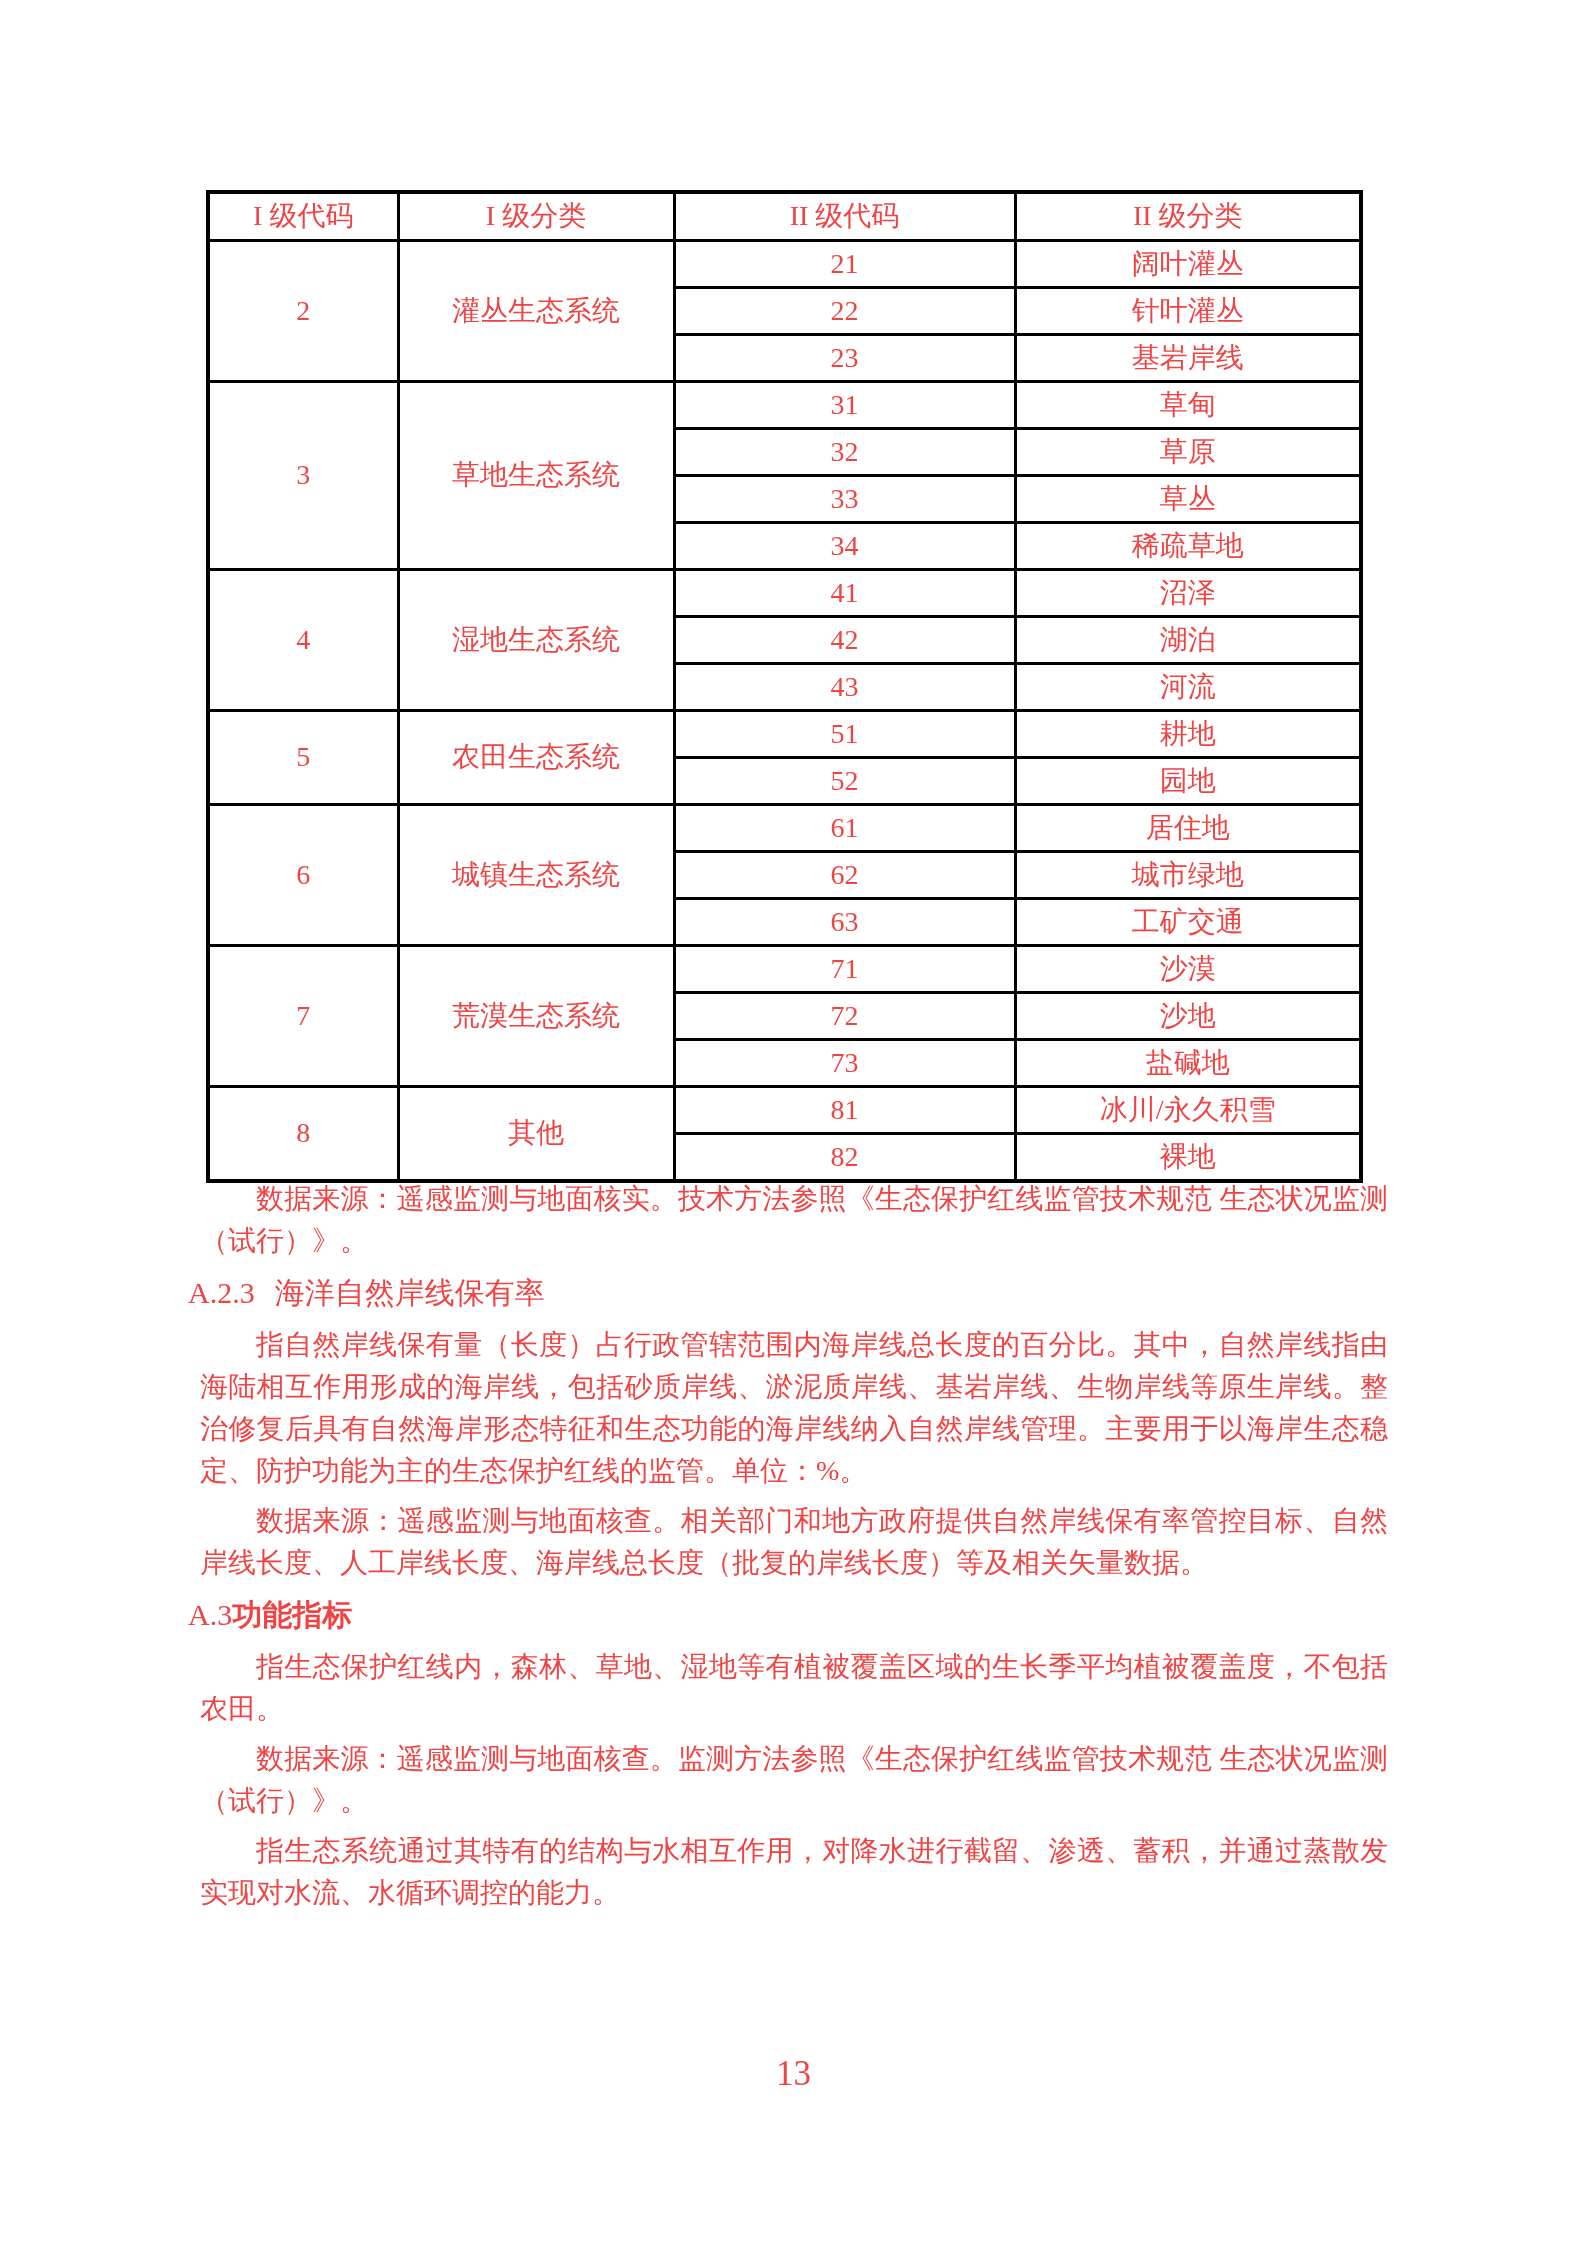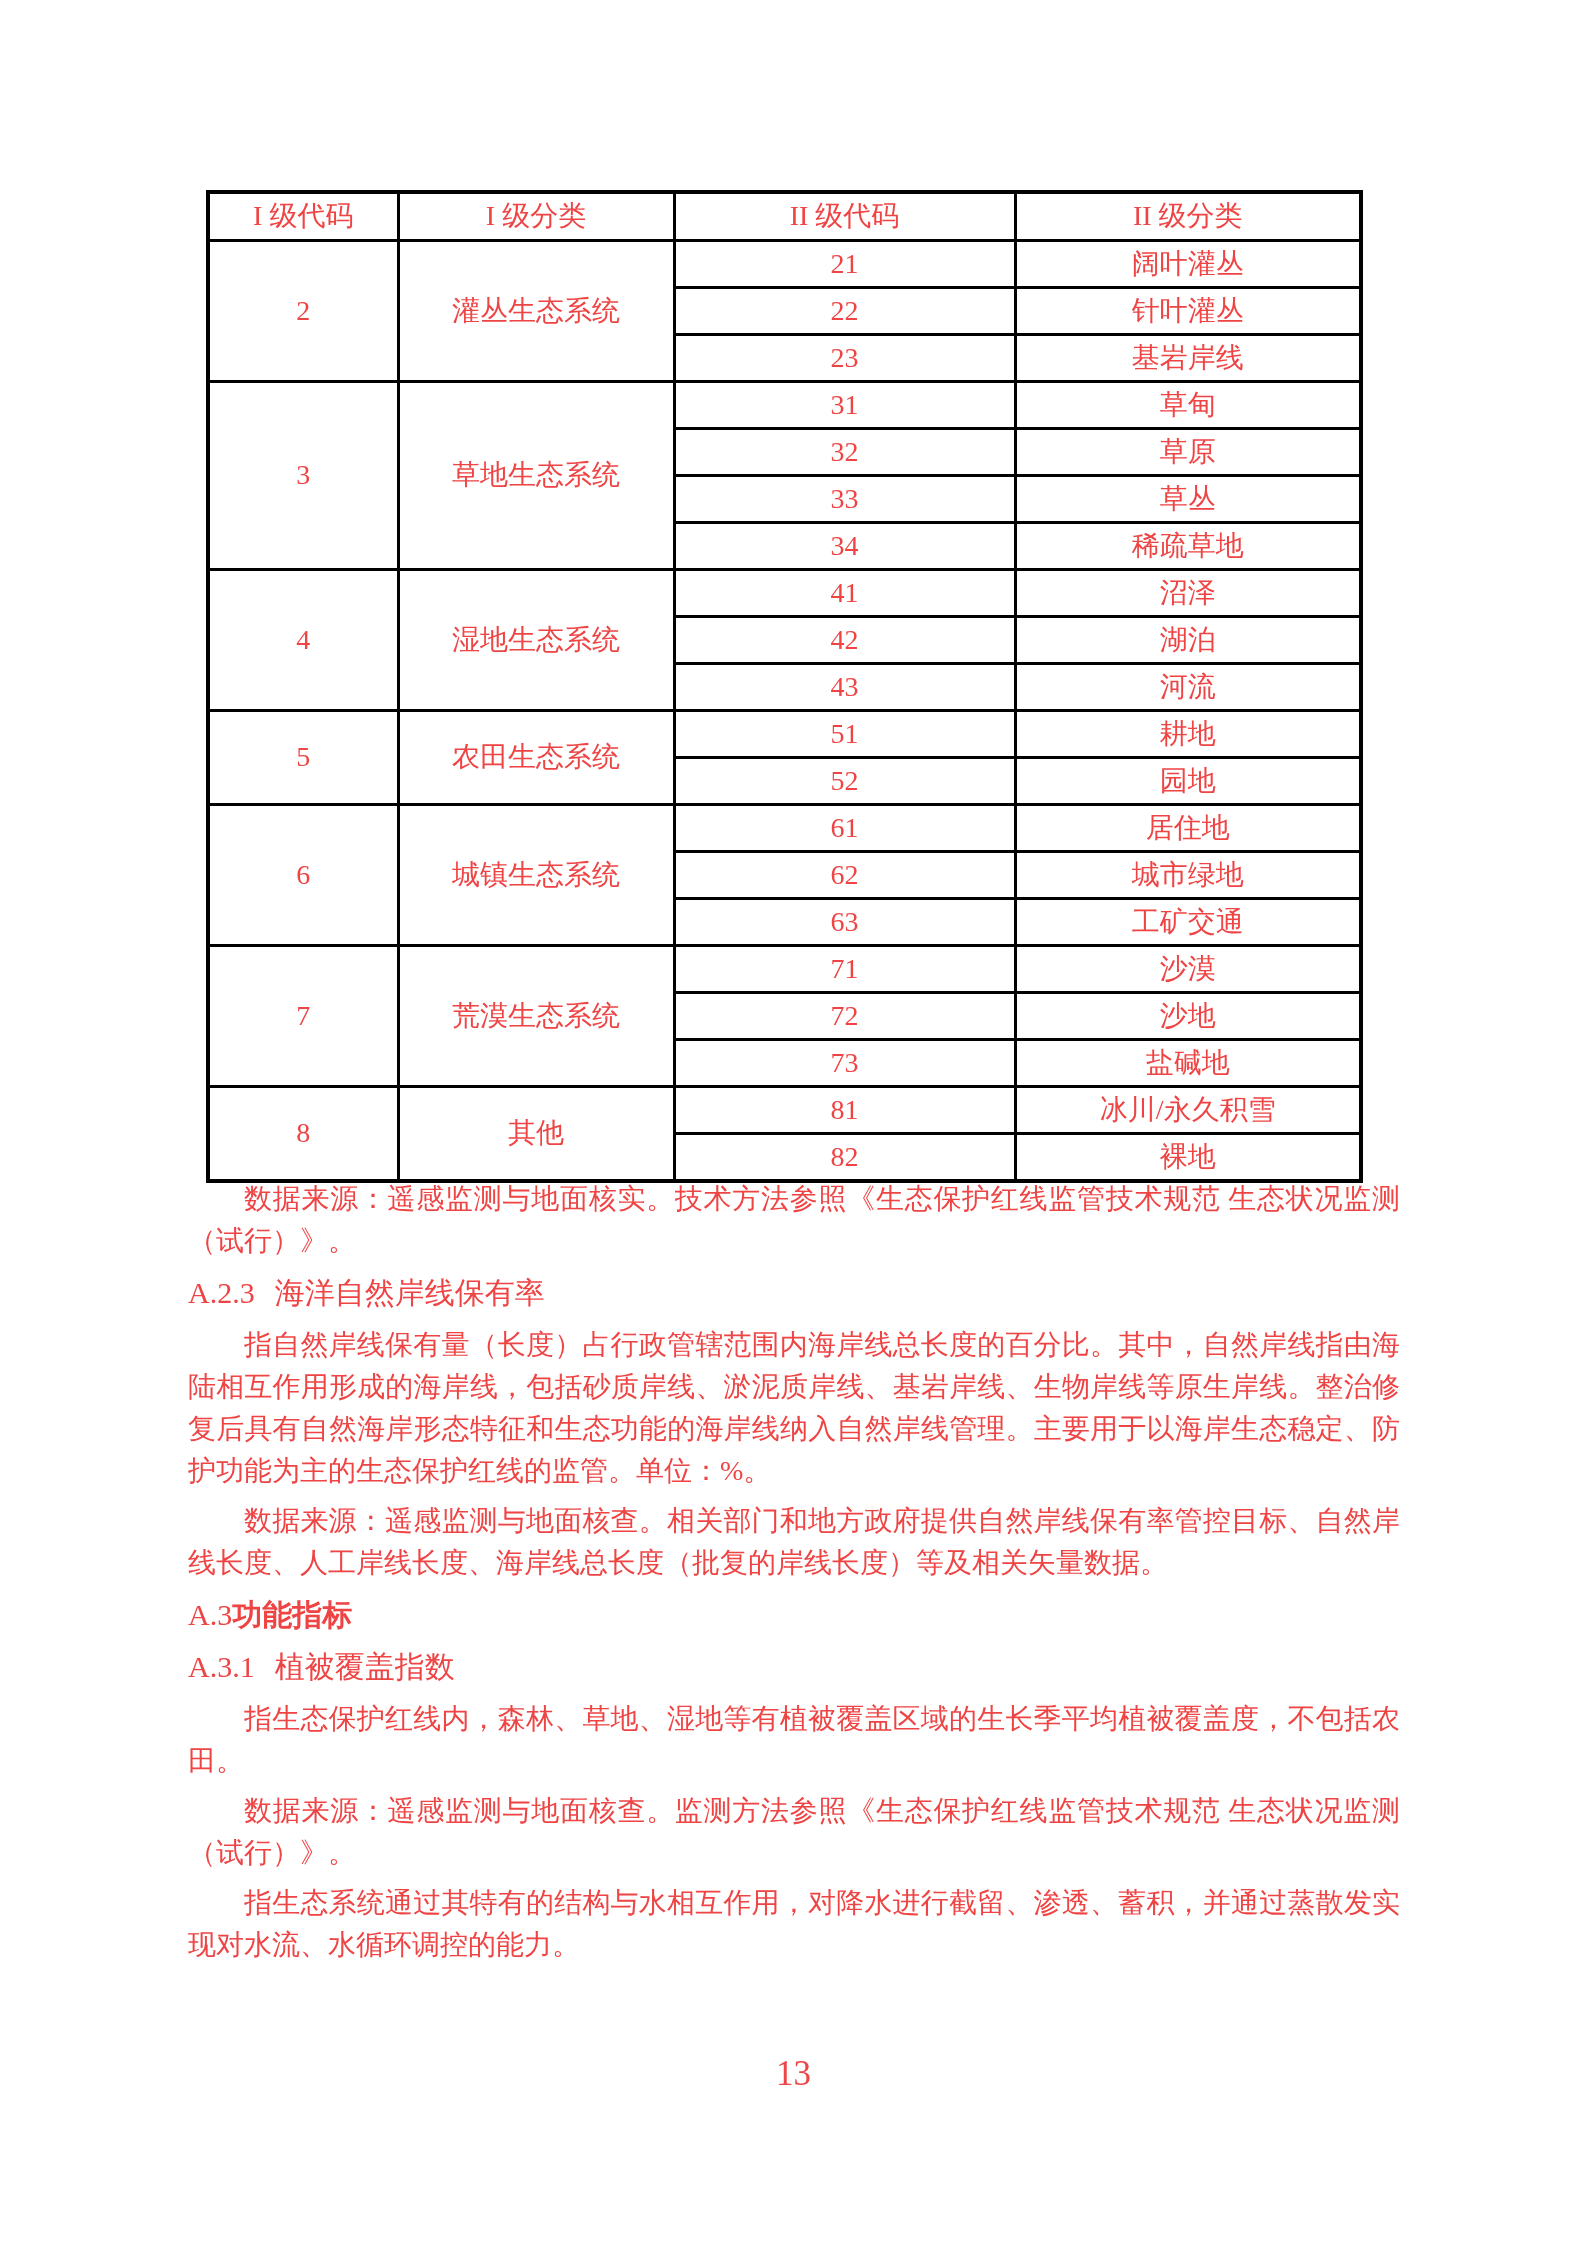--- a/index.html
+++ b/index.html
@@ -38,21 +38,21 @@
   
   .content {
     position:absolute;
     left:188px; top:1170px;
     width:1212px;
     font-size:28px;
     line-height:42px;
     text-align:justify;
   }
   .content p {
-    margin:8px 0;
+    margin:8px 12px;
     text-indent:56px;
   }
   .heading {
     margin:10px 0;
     font-size:30px;
     line-height:42px;
     text-indent:0;
     text-align:left;
   }
   .heading .h-num { margin-right:0; }
@@ -196,23 +196,20 @@
     <div class="heading h3">
       <span class="h-num">A.2.3</span><span class="h-title">海洋自然岸线保有率</span>
     </div>
     <p>指自然岸线保有量（长度）占行政管辖范围内海岸线总长度的百分比。其中，自然岸线指由海陆相互作用形成的海岸线，包括砂质岸线、淤泥质岸线、基岩岸线、生物岸线等原生岸线。整治修复后具有自然海岸形态特征和生态功能的海岸线纳入自然岸线管理。主要用于以海岸生态稳定、防护功能为主的生态保护红线的监管。单位：%。</p>
     <p>数据来源：遥感监测与地面核查。相关部门和地方政府提供自然岸线保有率管控目标、自然岸线长度、人工岸线长度、海岸线总长度（批复的岸线长度）等及相关矢量数据。</p>
 
     <div class="heading h2">
       <span class="h-num">A.3</span><span class="h-title">功能指标</span>
     </div>
 
-    <div class="heading h3">
-      <span class="h-num">A.3.1</span><span class="h-title">植被覆盖指数</span>
-    </div>
     <p>指生态保护红线内，森林、草地、湿地等有植被覆盖区域的生长季平均植被覆盖度，不包括农田。</p>
     <p>数据来源：遥感监测与地面核查。监测方法参照《生态保护红线监管技术规范 生态状况监测（试行）》。</p>
 
     <p>指生态系统通过其特有的结构与水相互作用，对降水进行截留、渗透、蓄积，并通过蒸散发实现对水流、水循环调控的能力。</p>
 
   </div>
 
   <div class="page-number">13</div>
 
 </div>

